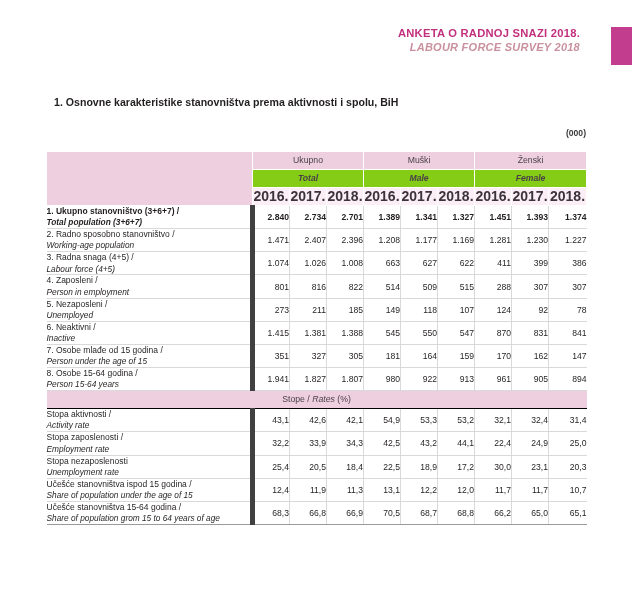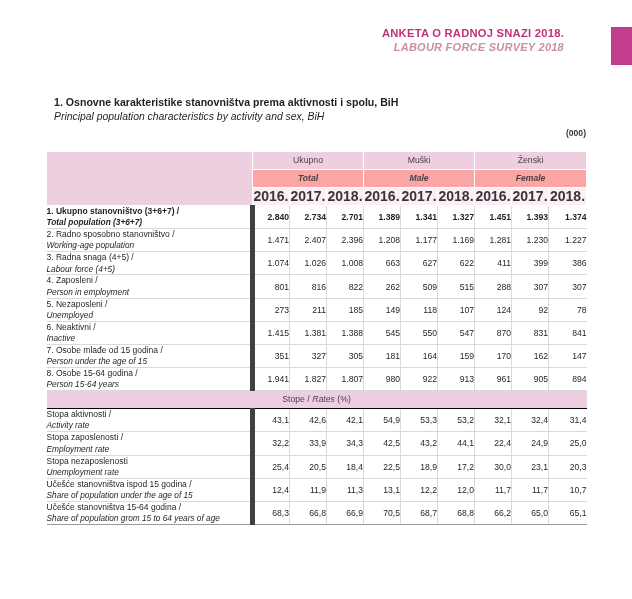--- a/index.html
+++ b/index.html
@@ -13,21 +13,21 @@
     background: #ffffff;
     font-family: "Liberation Sans", sans-serif;
     color: #231f20;
     overflow: hidden;
     position: relative;
   }
 
   
   .page-header {
     position: absolute;
-    top: 0; left: 0; right: 16px;
+    top: 0; left: 0; right: 0;
     height: 78px;
     margin-left: 24px;
   }
   .hdr-text {
     position: absolute;
     right: 52px;
     top: 27px;
     text-align: right;
     line-height: 1.18;
   }
@@ -111,21 +111,21 @@
     background: #eecfdf;
     border: 1px solid #ffffff;
     text-align: center;
     font-size: 8.7px;
     font-weight: normal;
     color: #4a4147;
     height: 17px;
     line-height: 17px;
   }
   .hc-group-en {
-    background: #fca5a5;
+    background: #84cc16;
     border: 1px solid #ffffff;
     text-align: center;
     font-size: 8.6px;
     font-style: italic;
     color: #4a4147;
     height: 17px;
     line-height: 17px;
   }
   .hc-year {
     background: #fbeef4;
@@ -193,21 +193,20 @@
 <div class="page-header">
   <div class="hdr-text">
     <div class="hdr-line1">ANKETA O RADNOJ SNAZI 2018.</div>
     <div class="hdr-line2">LABOUR FORCE SURVEY 2018</div>
   </div>
   <div class="hdr-block"></div>
 </div>
 
 <div class="table-title">
   <div class="tt-bs">1. Osnovne karakteristike stanovništva prema aktivnosti i spolu, BiH</div>
-  <div class="tt-en">Principal population characteristics by activity and sex, BiH</div>
 </div>
 
 <div class="unit-note">(000)</div>
 
 <table class="lfs-table">
   <colgroup>
     <col style="width:206px">
     <col style="width:37px">
       <col style="width:37px">
       <col style="width:37px">
@@ -289,21 +288,21 @@
         <td class="num-cell last">386</td>
       </tr>
       <tr>
         <td class="lbl-cell">
           <div class="lbl-bs">4. Zaposleni /</div>
           <div class="lbl-en">Person in employment</div>
         </td>
         <td class="num-cell">801</td>
         <td class="num-cell">816</td>
         <td class="num-cell">822</td>
-        <td class="num-cell">262</td>
+        <td class="num-cell">514</td>
         <td class="num-cell">509</td>
         <td class="num-cell">515</td>
         <td class="num-cell">288</td>
         <td class="num-cell">307</td>
         <td class="num-cell last">307</td>
       </tr>
       <tr>
         <td class="lbl-cell">
           <div class="lbl-bs">5. Nezaposleni /</div>
           <div class="lbl-en">Unemployed</div>

